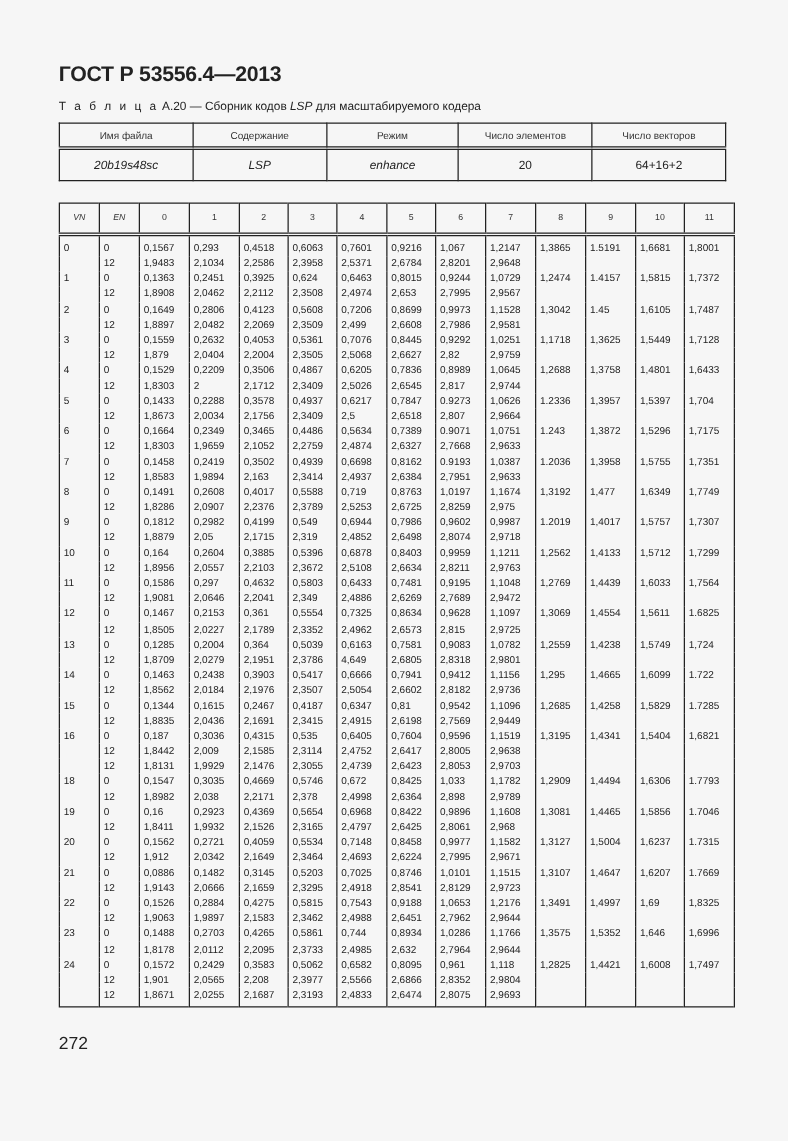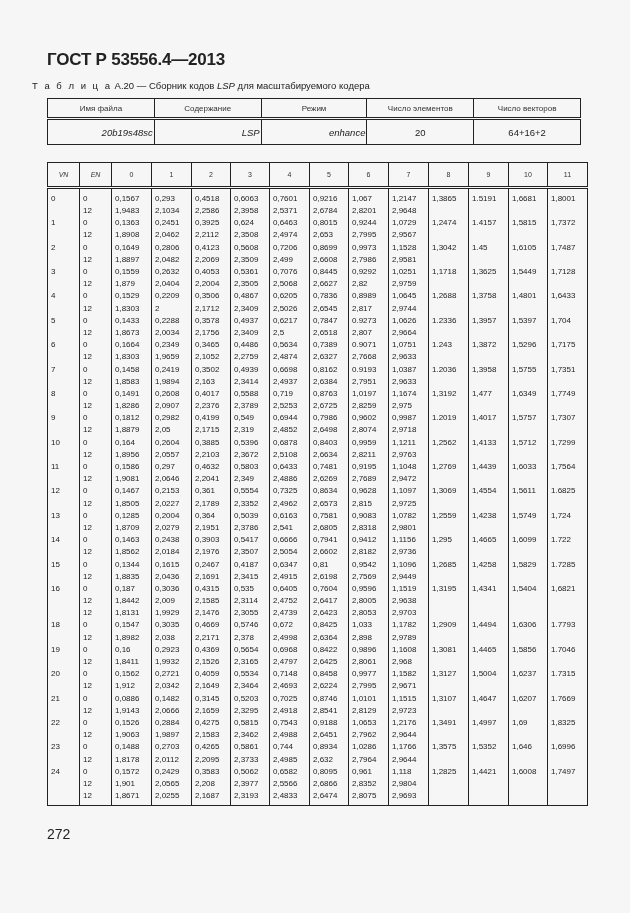--- a/index.html
+++ b/index.html
@@ -6,35 +6,35 @@
   body {
     width: 630px; height: 913px; background: #f6f6f6;
     font-family: "Liberation Sans", sans-serif; color: #222;
     position: relative; overflow: hidden;
   }
   .doc-header {
     position: absolute; left: 47px; top: 50px;
     font-size: 17px; font-weight: bold; letter-spacing: -0.2px;
   }
   .caption {
-    position: absolute; left: 32px; top: 80px; font-size: 9.5px;
+    position: absolute; left: 47px; top: 80px; font-size: 9.5px;
   }
   .caption .spaced { letter-spacing: 2px; }
   .caption i { font-style: italic; }
   table { border-collapse: collapse; position: absolute; }
   .info {
     left: 47px; top: 98px; width: 534px;
   }
   .info td, .info th {
     border: 1px solid #222; text-align: center; font-weight: normal;
   }
   .info th { font-size: 8px; height: 16px; color: #333; }
   .info td { font-size: 9.5px; height: 22px; }
   .info thead tr { border-bottom: 3px double #222; }
-  .info .it { font-style: italic; text-align: right; }
+  .info .it { font-style: italic; }
   .codes {
     left: 47px; top: 162px; width: 540px; table-layout: fixed;
     border: 1.2px solid #222;
   }
   .codes th {
     font-size: 7px; font-weight: normal; height: 21px; text-align: center;
     border-left: 1px solid #222; border-right: 1px solid #222; color: #333;
     border-bottom: 3px double #222;
   }
   .codes th.it { font-style: italic; }
@@ -558,21 +558,21 @@
         <td>1,5749</td>
         <td>1,724</td>
       </tr>
       <tr>
         <td></td>
         <td>12</td>
         <td>1,8709</td>
         <td>2,0279</td>
         <td>2,1951</td>
         <td>2,3786</td>
-        <td>2,541</td>
+        <td>4,649</td>
         <td>2,6805</td>
         <td>2,8318</td>
         <td>2,9801</td>
         <td></td>
         <td></td>
         <td></td>
         <td></td>
       </tr>
       <tr>
         <td>14</td>

